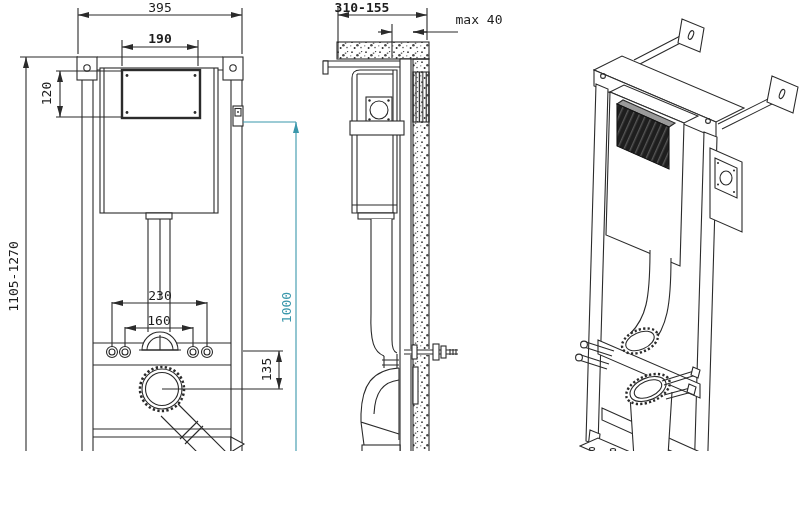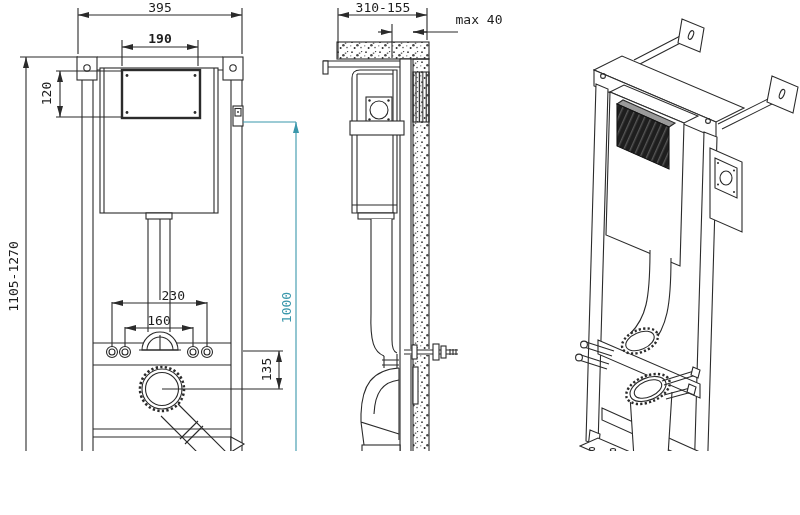--- a/index.html
+++ b/index.html
@@ -333,20 +333,20 @@
       <ellipse cx="702" cy="493" rx="2.6" ry="1.5"></ellipse>
       <ellipse cx="723" cy="494" rx="2.6" ry="1.5"></ellipse>
     </g>
   </g>
 </svg>
 
 <div class="dimlabel" style="left:130px;top:0px;width:60px;">395</div>
 <div class="dimlabel" style="left:130px;top:31px;width:60px;font-weight:bold;">190</div>
 <div class="dimlabel rot" style="left:26px;top:86px;width:40px;">120</div>
 <div class="dimlabel rot" style="left:-24px;top:269px;width:74px;">1105-1270</div>
-<div class="dimlabel" style="left:135px;top:288px;width:50px;text-align:right;">230</div>
+<div class="dimlabel" style="left:135px;top:288px;width:50px;">230</div>
 <div class="dimlabel" style="left:134px;top:313px;width:50px;">160</div>
 <div class="dimlabel rot" style="left:246px;top:362px;width:40px;">135</div>
 <div class="dimlabel rot teal" style="left:256px;top:300px;width:60px;">1000</div>
-<div class="dimlabel" style="left:348px;top:0px;width:70px;">310-155</div>
+<div class="dimlabel" style="left:327px;top:0px;width:70px;font-weight:bold;">310-155</div>
 <div class="dimlabel" style="left:450px;top:12px;width:58px;">max 40</div>
 
 </div>
 
 </body></html>

